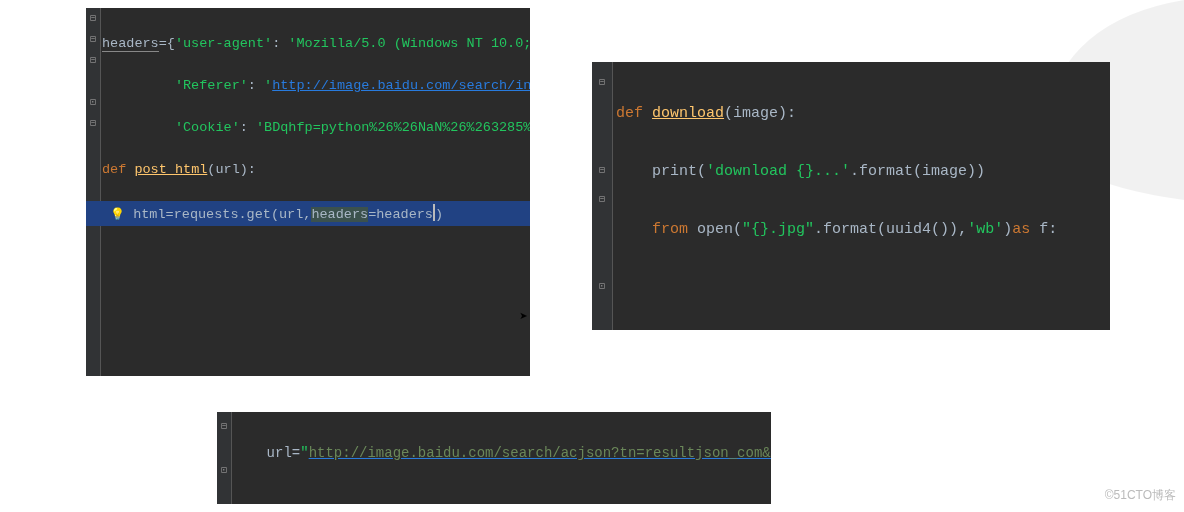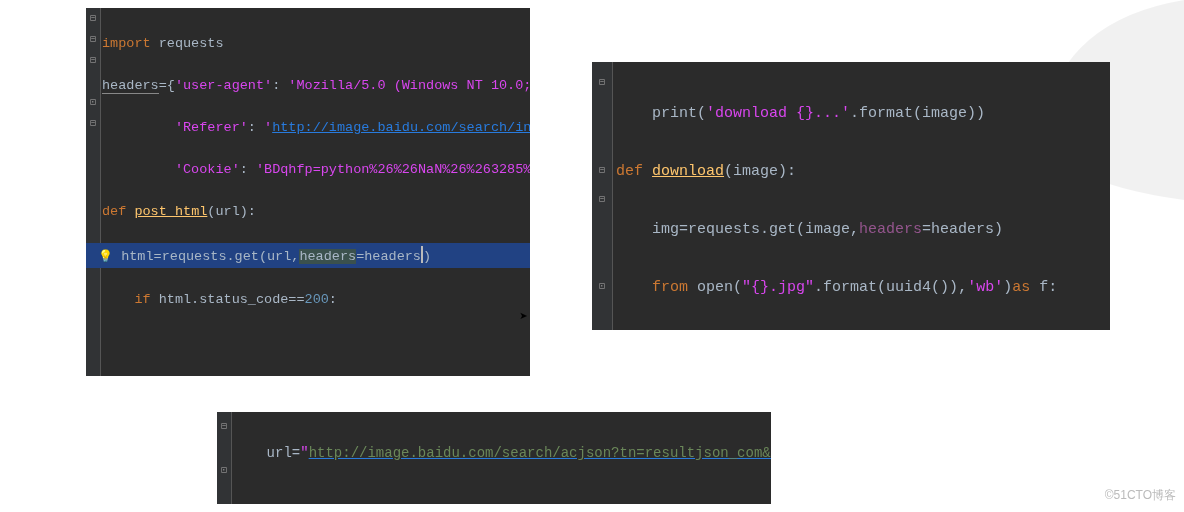--- a/index.html
+++ b/index.html
@@ -7,21 +7,21 @@
   .bg-curve{position:absolute;top:0;right:0;width:300px;height:200px;opacity:0.05;pointer-events:none}
   .block{position:absolute;background:#2b2b2b;color:#a9b7c6;font-size:13.5px;line-height:21px;white-space:pre;overflow:hidden}
   .block2{font-size:15px;line-height:29px}
   .gutter{position:absolute;left:0;top:0;bottom:0;width:14px;background:#313335;border-right:1px solid #555}
   .gutter2{width:20px}
   .fold{position:absolute;left:2px;width:10px;height:10px;color:#888;font-size:10px;line-height:10px;text-align:center;cursor:default}
   .code{position:absolute;left:16px;top:4px;right:0}
   .code2{left:24px;top:8px}
   .cursor{position:absolute;width:2px;background:#bbb}
   .kw{color:#cc7832}
-  .str{color:#d946ef}
+  .str{color:#22c55e}
   .num{color:#6897bb}
   .fn{color:#ffc66d}
   .self{color:#94558d}
   .link{color:#287bde;text-decoration:underline}
   .hl-line{background:#214283}
   .hl-param{background:#3b514d;color:#a9b7c6}
   .bulb{color:#ffc66d;font-size:12px}
   .watermark{position:absolute;bottom:8px;right:8px;font-size:12px;color:#bbb;font-family:Arial,sans-serif}
   .arrow-cursor{position:absolute;font-size:14px;color:#000;pointer-events:none}
 </style>
@@ -34,27 +34,25 @@
 
 <div class="block" style="left:86px;top:8px;width:444px;height:368px">
   <div class="gutter">
     <span class="fold" style="top:6px">⊟</span>
     <span class="fold" style="top:27px">⊟</span>
     <span class="fold" style="top:48px">⊟</span>
     <span class="fold" style="top:90px">⊡</span>
     <span class="fold" style="top:111px">⊟</span>
   </div>
   <div class="code">
-<div><span class="kw">import</span><span> </span><span>requests</span></div>
 <div><span style="border-bottom:1px solid #888">headers</span><span>={</span><span class="str">'user-agent'</span><span>: </span><span class="str">'Mozilla/5.0 (Windows NT 10.0; Win64;</span></div>
 <div><span>         </span><span class="str">'Referer'</span><span>: </span><span class="str">'</span><span class="link" style="color:#287bde">http://image.baidu.com/search/index?tn=b</span></div>
 <div><span>         </span><span class="str">'Cookie'</span><span>: </span><span class="str">'BDqhfp=python%26%26NaN%26%263285%26%264;</span></div>
 <div><span class="kw">def</span><span> </span><span class="fn" style="text-decoration:underline">post_html</span><span>(url):</span></div>
-<div class="hl-line" style="margin-left:-16px;padding-left:4px"> <span class="bulb">💡</span><span> </span><span>html</span><span>=</span><span>requests.get(url</span><span>,</span><span class="hl-param">headers</span><span>=headers</span><span class="cursor" style="position:relative;display:inline-block;height:17px;top:3px"></span>)</div>
-<div><span>    </span><span class="kw">if</span><span> </span><span>html.status_code</span><span>==</span><span class="num">200</span><span>:</span></div>
+<div class="hl-line" style="margin-left:-16px;padding-left:16px"> <span class="bulb">💡</span><span> </span><span>html</span><span>=</span><span>requests.get(url</span><span>,</span><span class="hl-param">headers</span><span>=headers</span><span class="cursor" style="position:relative;display:inline-block;height:17px;top:3px"></span>)</div>
 <div></div>
 
 
 
 
 
 
 
 
   </div>
@@ -62,23 +60,22 @@
 </div>
 
 <div class="block block2" style="left:592px;top:62px;width:518px;height:268px">
   <div class="gutter gutter2">
     <span class="fold" style="top:16px;left:5px">⊟</span>
     <span class="fold" style="top:104px;left:5px">⊟</span>
     <span class="fold" style="top:133px;left:5px">⊟</span>
     <span class="fold" style="top:220px;left:5px">⊡</span>
   </div>
   <div class="code code2">
+<div><span class="kw">def</span><span> </span><span class="fn" style="text-decoration:underline">download</span><span>(image):</span></div>
 <div><span>    </span><span>print</span><span>(</span><span class="str">'download {}...'</span><span>.format(image))</span></div>
-<div><span class="kw">def</span><span> </span><span class="fn" style="text-decoration:underline">download</span><span>(image):</span></div>
-<div><span>    </span><span>img</span><span>=</span><span>requests.get(image</span><span>,</span><span class="self">headers</span><span>=headers)</span></div>
 <div><span>    </span><span class="kw">from</span><span> </span><span>open</span><span>(</span><span class="str">"{}.jpg"</span><span>.format(uuid4())</span><span>,</span><span class="str">'wb'</span><span>)</span><span class="kw">as</span><span> </span><span>f:</span></div>
 
 
 
 
   </div>
 </div>
 
 <div class="block" style="left:217px;top:412px;width:554px;height:92px;font-size:14px;line-height:22px">
   <div class="gutter">

